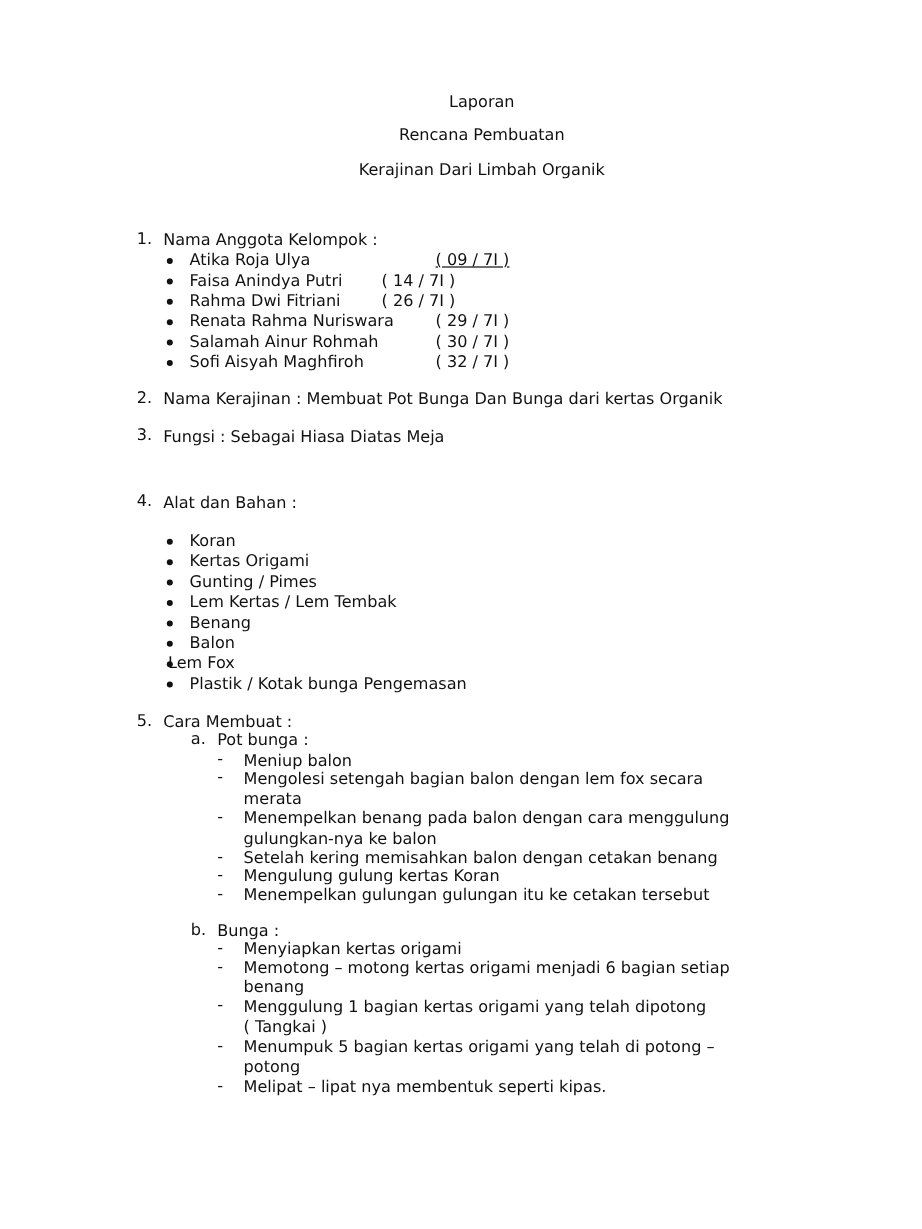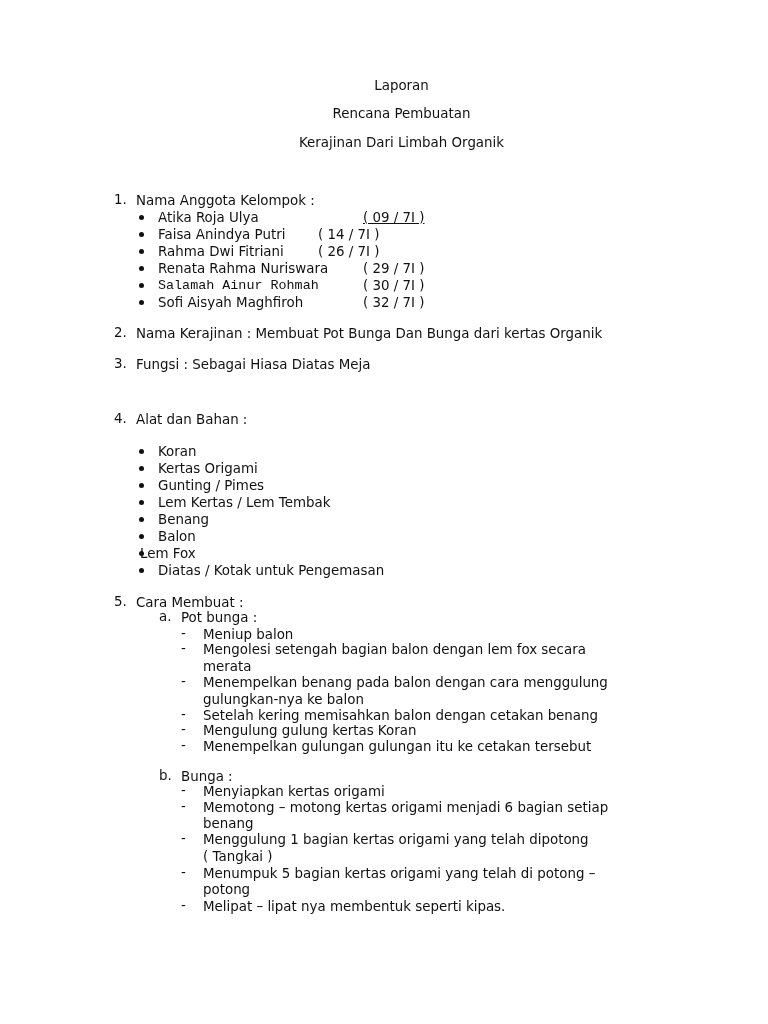--- a/index.html
+++ b/index.html
@@ -40,21 +40,21 @@
       <span class="line" style="left:158px;top:243px;">Rahma Dwi Fitriani</span>
       <span class="line" style="left:318px;top:243px;">( 26 / 7I )</span>
     </div>
     <div>
       <span class="bullet" style="left:139px;top:266px;"></span>
       <span class="line" style="left:158px;top:260px;">Renata Rahma Nuriswara</span>
       <span class="line" style="left:363px;top:260px;">( 29 / 7I )</span>
     </div>
     <div>
       <span class="bullet" style="left:139px;top:283px;"></span>
-      <span class="line" style="left:158px;top:277px;font-family:Liberation Mono, monospace;">Salamah Ainur Rohmah</span>
+      <span class="line" style="left:158px;top:277px;">Salamah Ainur Rohmah</span>
       <span class="line" style="left:363px;top:277px;">( 30 / 7I )</span>
     </div>
     <div>
       <span class="bullet" style="left:139px;top:300px;"></span>
       <span class="line" style="left:158px;top:294px;">Sofi Aisyah Maghfiroh</span>
       <span class="line" style="left:363px;top:294px;">( 32 / 7I )</span>
     </div>
   </div>
 
   <span class="num" style="left:114px;top:325px;">2.</span>
@@ -75,21 +75,21 @@
     <span class="line" style="left:158px;top:477px;">Gunting / Pimes</span>
     <span class="bullet" style="left:139px;top:500px;"></span>
     <span class="line" style="left:158px;top:494px;">Lem Kertas / Lem Tembak</span>
     <span class="bullet" style="left:139px;top:517px;"></span>
     <span class="line" style="left:158px;top:511px;">Benang</span>
     <span class="bullet" style="left:139px;top:534px;"></span>
     <span class="line" style="left:158px;top:528px;text-align:center;">Balon</span>
     <span class="bullet" style="left:139px;top:551px;"></span>
     <span class="line" style="left:140px;top:545px;">Lem Fox</span>
     <span class="bullet" style="left:139px;top:568px;"></span>
-    <span class="line" style="left:158px;top:562px;">Diatas / Kotak untuk Pengemasan</span>
+    <span class="line" style="left:158px;top:562px;">Plastik / Kotak bunga Pengemasan</span>
   </div>
 
   <span class="num" style="left:114px;top:594px;">5.</span>
   <span class="line" style="left:136px;top:594px;">Cara Membuat :</span>
 
   <span class="num" style="left:159px;top:609px;">a.</span>
   <span class="line" style="left:181px;top:609px;">Pot bunga :</span>
 
   <div>
     <span class="dash" style="left:181px;top:626px;">-</span>

